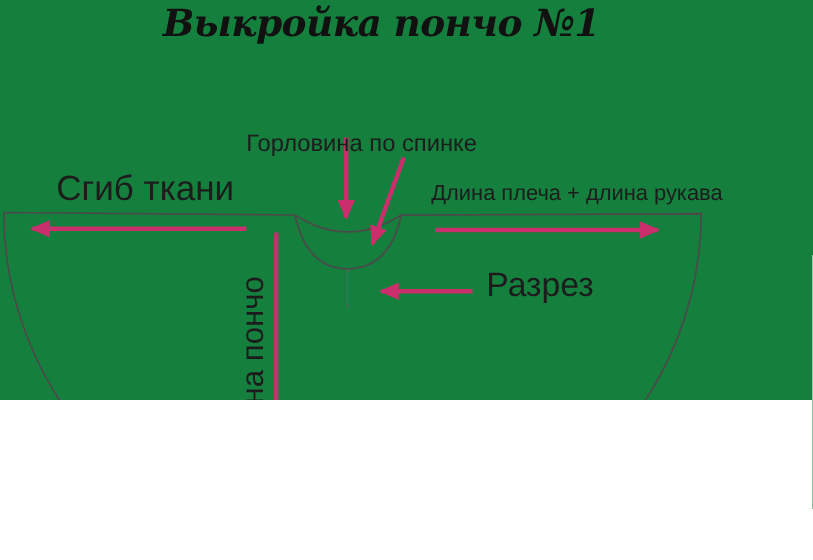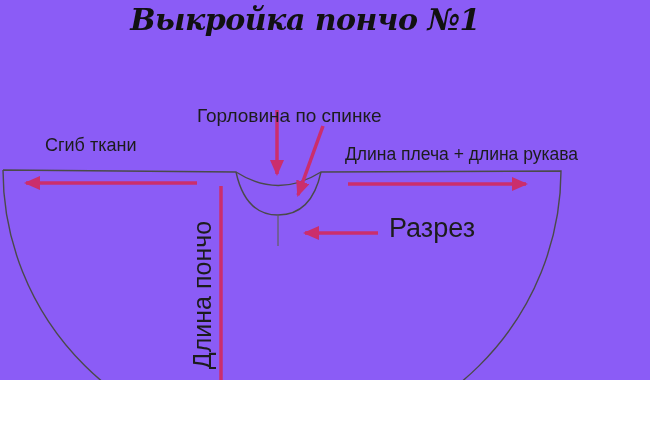--- a/index.html
+++ b/index.html
@@ -1,20 +1,20 @@
 <!DOCTYPE html>
 <html><head>
 <meta charset="utf-8">
 <style>
   html, body { margin: 0; padding: 0; background: #ffffff; }
   .canvas {
     position: relative;
     width: 650px;
-    height: 380px;
-    background: #8b5cf6;
+    height: 320px;
+    background: #15803d;
     overflow: hidden;
     font-family: "Liberation Sans", sans-serif;
     color: #1c1c1c;
     text-decoration: underline;
   }
   .title {
     position: absolute;
     left: 0; right: 40px; top: 2px;
     text-align: center;
     font-family: "DejaVu Serif", serif;
@@ -25,21 +25,21 @@
     color: #111111;
     white-space: nowrap;
   }
   .lbl {
     position: absolute;
     white-space: nowrap;
     color: #1c1c1c;
   }
   .lbl-back-neck   { left: 197px; top: 73px;  font-size: 19px; margin-top: 32px; }
   .lbl-front-neck  { left: 327px; top: 101px; font-size: 19px; }
-  .lbl-fold        { left: 45px;  top: 135px; font-size: 18px; }
+  .lbl-fold        { left: 45px;  top: 135px; font-size: 28px; }
   .lbl-shoulder    { left: 345px; top: 144px; font-size: 17.5px; }
   .lbl-slit        { left: 389px; top: 213px; font-size: 27px; }
   .lbl-length {
     left: 122px; top: 280px;
     width: 160px; height: 30px;
     line-height: 30px;
     text-align: center;
     font-size: 25px;
     transform: rotate(-90deg);
     transform-origin: 50% 50%;

